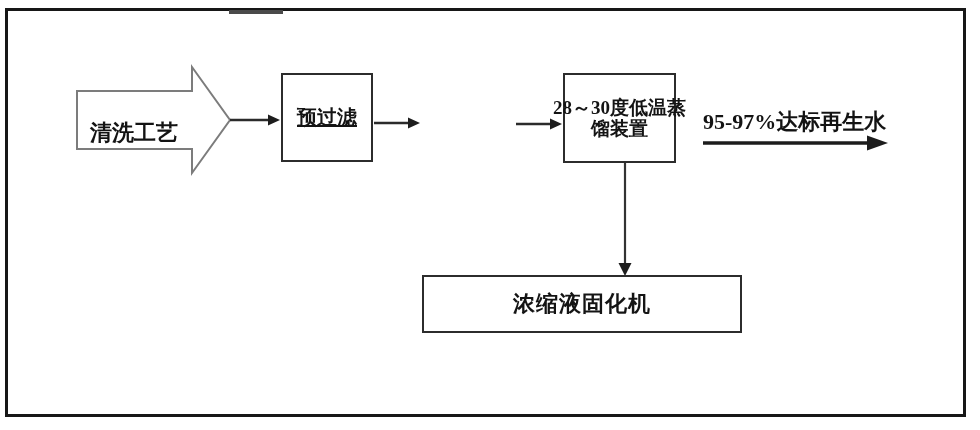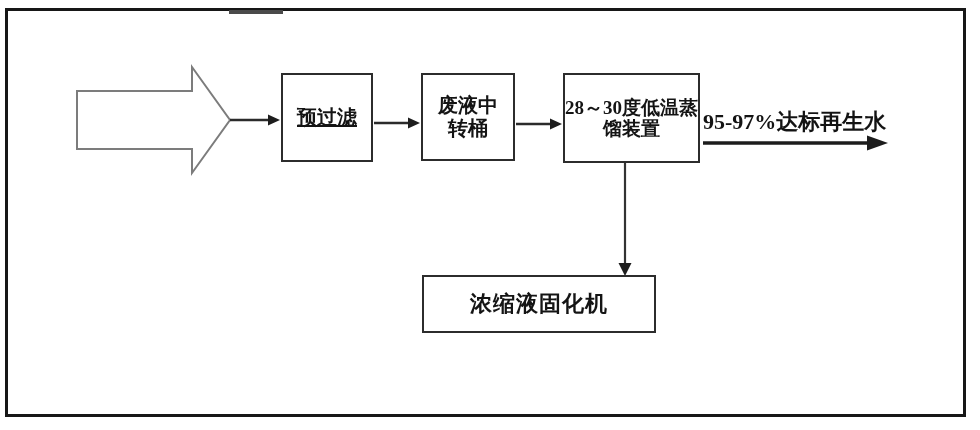--- a/index.html
+++ b/index.html
@@ -46,22 +46,22 @@
     display: flex;
     align-items: center;
     justify-content: center;
     text-align: center;
     font-weight: bold;
     color: #141414;
     white-space: pre;
   }
   #box-prefilter   { left: 281px; top: 73px;  width: 92px;  height: 89px; font-size: 20px; text-decoration: underline; }
   #box-transfer    { left: 421px; top: 73px;  width: 94px;  height: 88px; font-size: 20px; line-height: 23px; }
-  #box-distiller   { left: 563px; top: 73px;  width: 137px; height: 90px; font-size: 19px; line-height: 21px; }
-  #box-solidifier  { left: 422px; top: 275px; width: 234px; height: 58px; font-size: 22px; letter-spacing: 1px; }
+  #box-distiller   { left: 563px; top: 73px;  width: 113px; height: 90px; font-size: 19px; line-height: 21px; }
+  #box-solidifier  { left: 422px; top: 275px; width: 320px; height: 58px; font-size: 22px; letter-spacing: 1px; }
   .flow-label {
     position: absolute;
     font-weight: bold;
     color: #131313;
     white-space: nowrap;
   }
   #label-source {
     left: 77px;
     top: 118px;
     width: 114px;
@@ -102,29 +102,26 @@
     <line x1="516" y1="124" x2="550" y2="124" stroke="#2b2b2b" stroke-width="2.5"></line>
     <polygon points="550,118.5 562,124 550,129.5" fill="#1d1d1d"></polygon>
 
     <line x1="703" y1="143" x2="869" y2="143" stroke="#1c1c1c" stroke-width="3.5"></line>
     <polygon points="867,135.5 888,143 867,150.5" fill="#1c1c1c"></polygon>
 
     <line x1="625" y1="163" x2="625" y2="263" stroke="#333333" stroke-width="2.2"></line>
     <polygon points="618.5,263 631.5,263 625,276" fill="#1d1d1d"></polygon>
   </svg>
 
+  <div class="flow-label" id="label-source">清洗工艺</div>
 
   <div class="pbox" id="box-prefilter">
     <span>预过滤</span>
   </div>
 
-  <div class="pbox" id="box-transfer">
-    <span>废液中
-转桶</span>
-  </div>
 
   <div class="pbox" id="box-distiller">
     <span>28～30度低温蒸
 馏装置</span>
   </div>
 
   <div class="flow-label" id="label-regen">95-97%达标再生水</div>
 
 
   <div class="pbox" id="box-solidifier">

